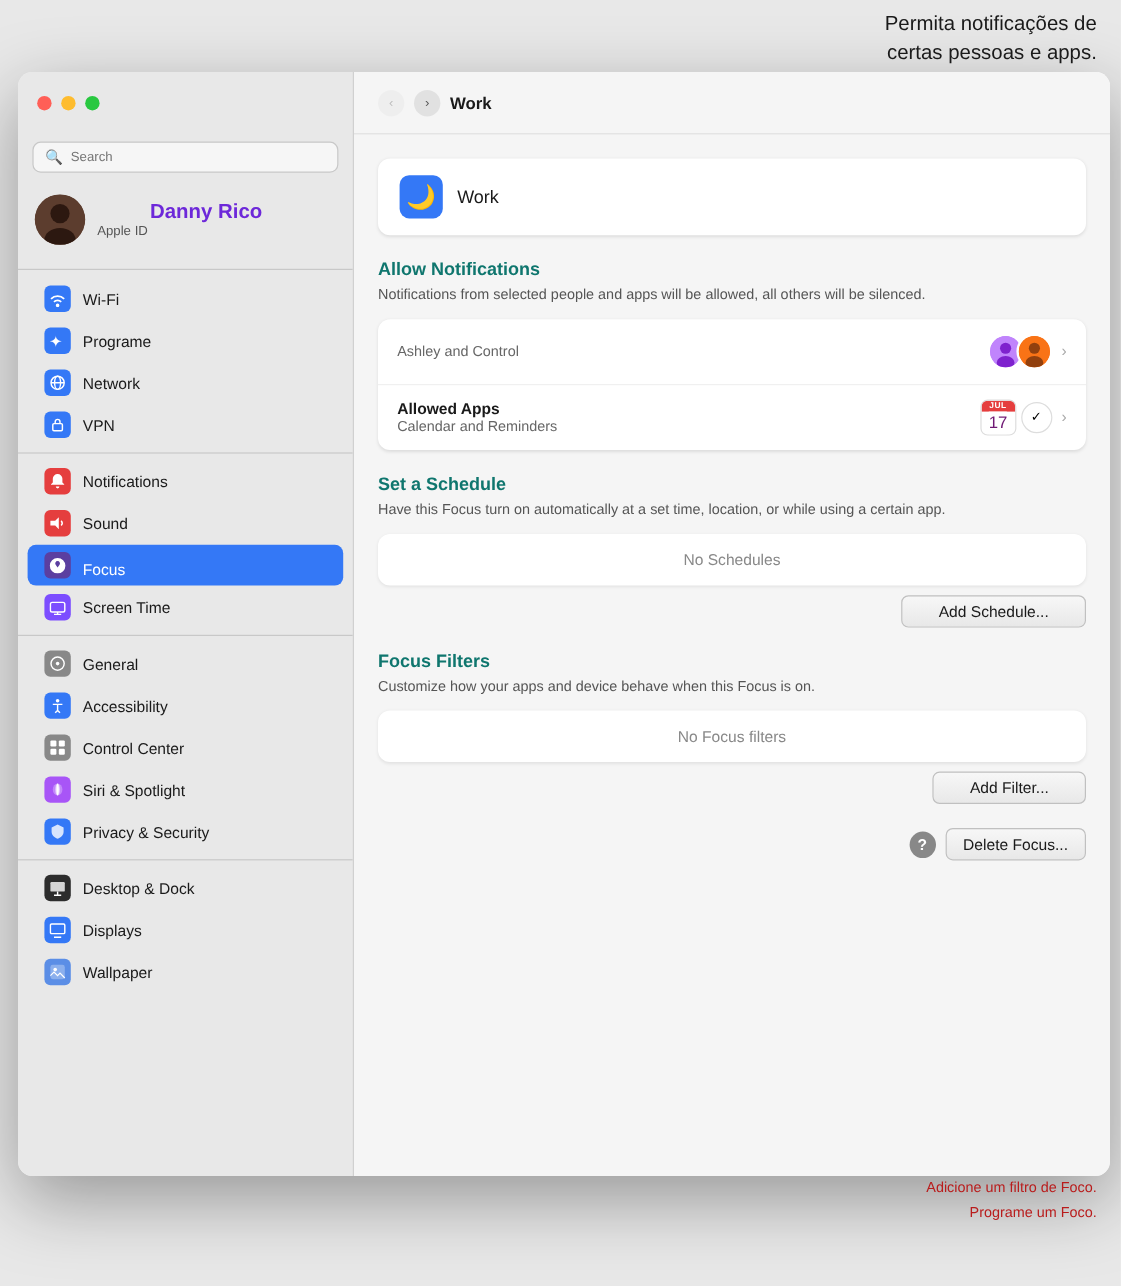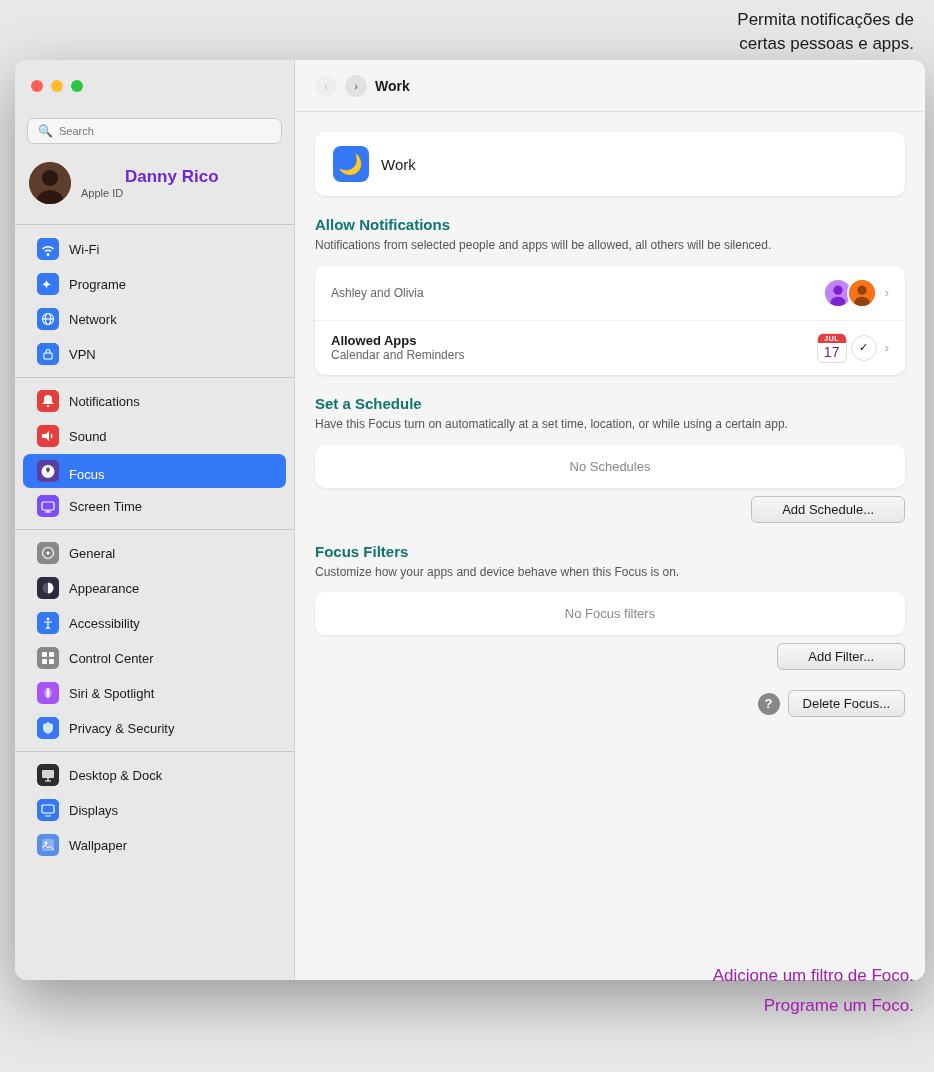--- a/index.html
+++ b/index.html
@@ -19,22 +19,22 @@
       font-size: 17px;
       color: #1a1a1a;
       text-align: right;
       line-height: 1.4;
       z-index: 10;
     }
     .annotation-bottom-right {
       position: absolute;
       bottom: 50px;
       right: 20px;
-      font-size: 17px;
-      color: #a21caf;
+      font-size: 12px;
+      color: #b91c1c;
       text-align: right;
       line-height: 1.8;
       z-index: 10;
     }
 
     .window {
       position: absolute;
       top: 60px;
       left: 15px;
       width: 910px;
@@ -518,29 +518,20 @@
         <div class="sidebar-item">
           <div class="sidebar-icon" style="background: rgb(136, 136, 136);">
             <svg width="14" height="14" viewBox="0 0 14 14">
               <circle cx="7" cy="7" r="5.5" stroke="white" stroke-width="1.2" fill="none"></circle>
               <circle cx="7" cy="7" r="1.5" fill="white"></circle>
             </svg>
           </div>
           <span class="sidebar-item-label">General</span>
         </div>
         <div class="sidebar-item">
-          <div class="sidebar-icon" style="background: rgb(44, 44, 62);">
-            <svg width="14" height="14" viewBox="0 0 14 14">
-              <circle cx="7" cy="7" r="5.5" fill="white" opacity="0.2"></circle>
-              <path d="M7 1.5a5.5 5.5 0 010 11V1.5z" fill="white"></path>
-            </svg>
-          </div>
-          <span class="sidebar-item-label">Appearance</span>
-        </div>
-        <div class="sidebar-item">
           <div class="sidebar-icon" style="background: rgb(52, 120, 246);">
             <svg width="14" height="14" viewBox="0 0 14 14">
               <circle cx="7" cy="3" r="1.5" fill="white"></circle>
               <path d="M3 6h8M7 6v5M5 13l2-2 2 2" stroke="white" stroke-width="1.2" fill="none"></path>
             </svg>
           </div>
           <span class="sidebar-item-label">Accessibility</span>
         </div>
         <div class="sidebar-item">
           <div class="sidebar-icon" style="background: rgb(136, 136, 136);">
@@ -626,21 +617,21 @@
       </div>
 
       <div class="section">
         <div class="section-title">Allow Notifications</div>
         <div class="section-desc">Notifications from selected people and apps will be allowed, all others will be silenced.</div>
 
         <div class="card">
 
           <div class="card-row">
             <div class="card-row-info">
-              <div class="card-row-sub">Ashley and Olivia</div>
+              <div class="card-row-sub">Ashley and Control</div>
             </div>
             <div class="card-row-right">
               <div class="avatar-stack">
                 <div class="avatar-small" style="background: #c084fc; display:flex; align-items:center; justify-content:center;">
                   <svg width="28" height="28" viewBox="0 0 28 28">
                     <circle cx="14" cy="14" r="14" fill="#c084fc"></circle>
                     <circle cx="14" cy="11" r="5" fill="#7e22ce"></circle>
                     <ellipse cx="14" cy="24" rx="8" ry="6" fill="#7e22ce"></ellipse>
                   </svg>
                 </div>

